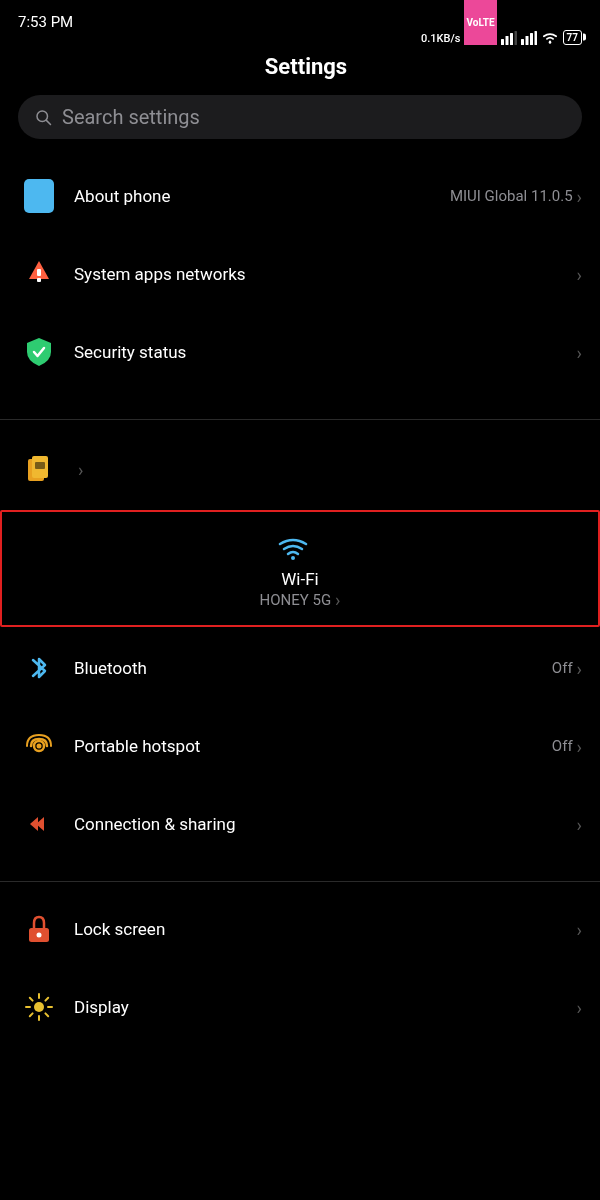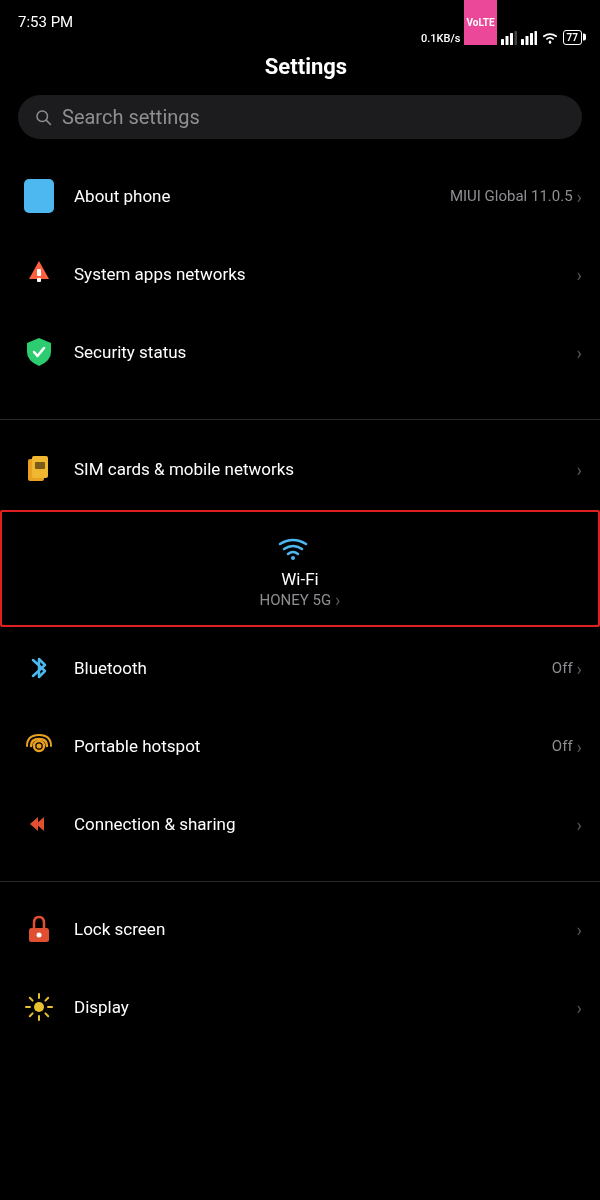--- a/index.html
+++ b/index.html
@@ -278,23 +278,20 @@
 
   <div class="setting-item">
     <div class="setting-icon-wrap">
       <svg width="28" height="30" viewBox="0 0 28 30" fill="none">
 
         <rect x="3" y="5" width="16" height="22" rx="2" fill="#e8a020"></rect>
         <rect x="7" y="2" width="16" height="22" rx="2" fill="#f0b830"></rect>
         <rect x="10" y="8" width="10" height="7" rx="1" fill="#000" opacity="0.5"></rect>
       </svg>
     </div>
-    <div class="setting-text">
-      <span class="setting-label">SIM cards &amp; mobile networks</span>
-    </div>
     <div class="setting-right">
       <span class="chevron">›</span>
     </div>
   </div>
 
   <div class="setting-item highlighted">
     <div class="setting-icon-wrap">
       <svg width="30" height="24" viewBox="0 0 30 24" fill="none">
         <path d="M2 8 Q15 0 28 8" stroke="#4db8f0" stroke-width="2.5" fill="none" stroke-linecap="round"></path>
         <path d="M6 13 Q15 7 24 13" stroke="#4db8f0" stroke-width="2.5" fill="none" stroke-linecap="round"></path>

